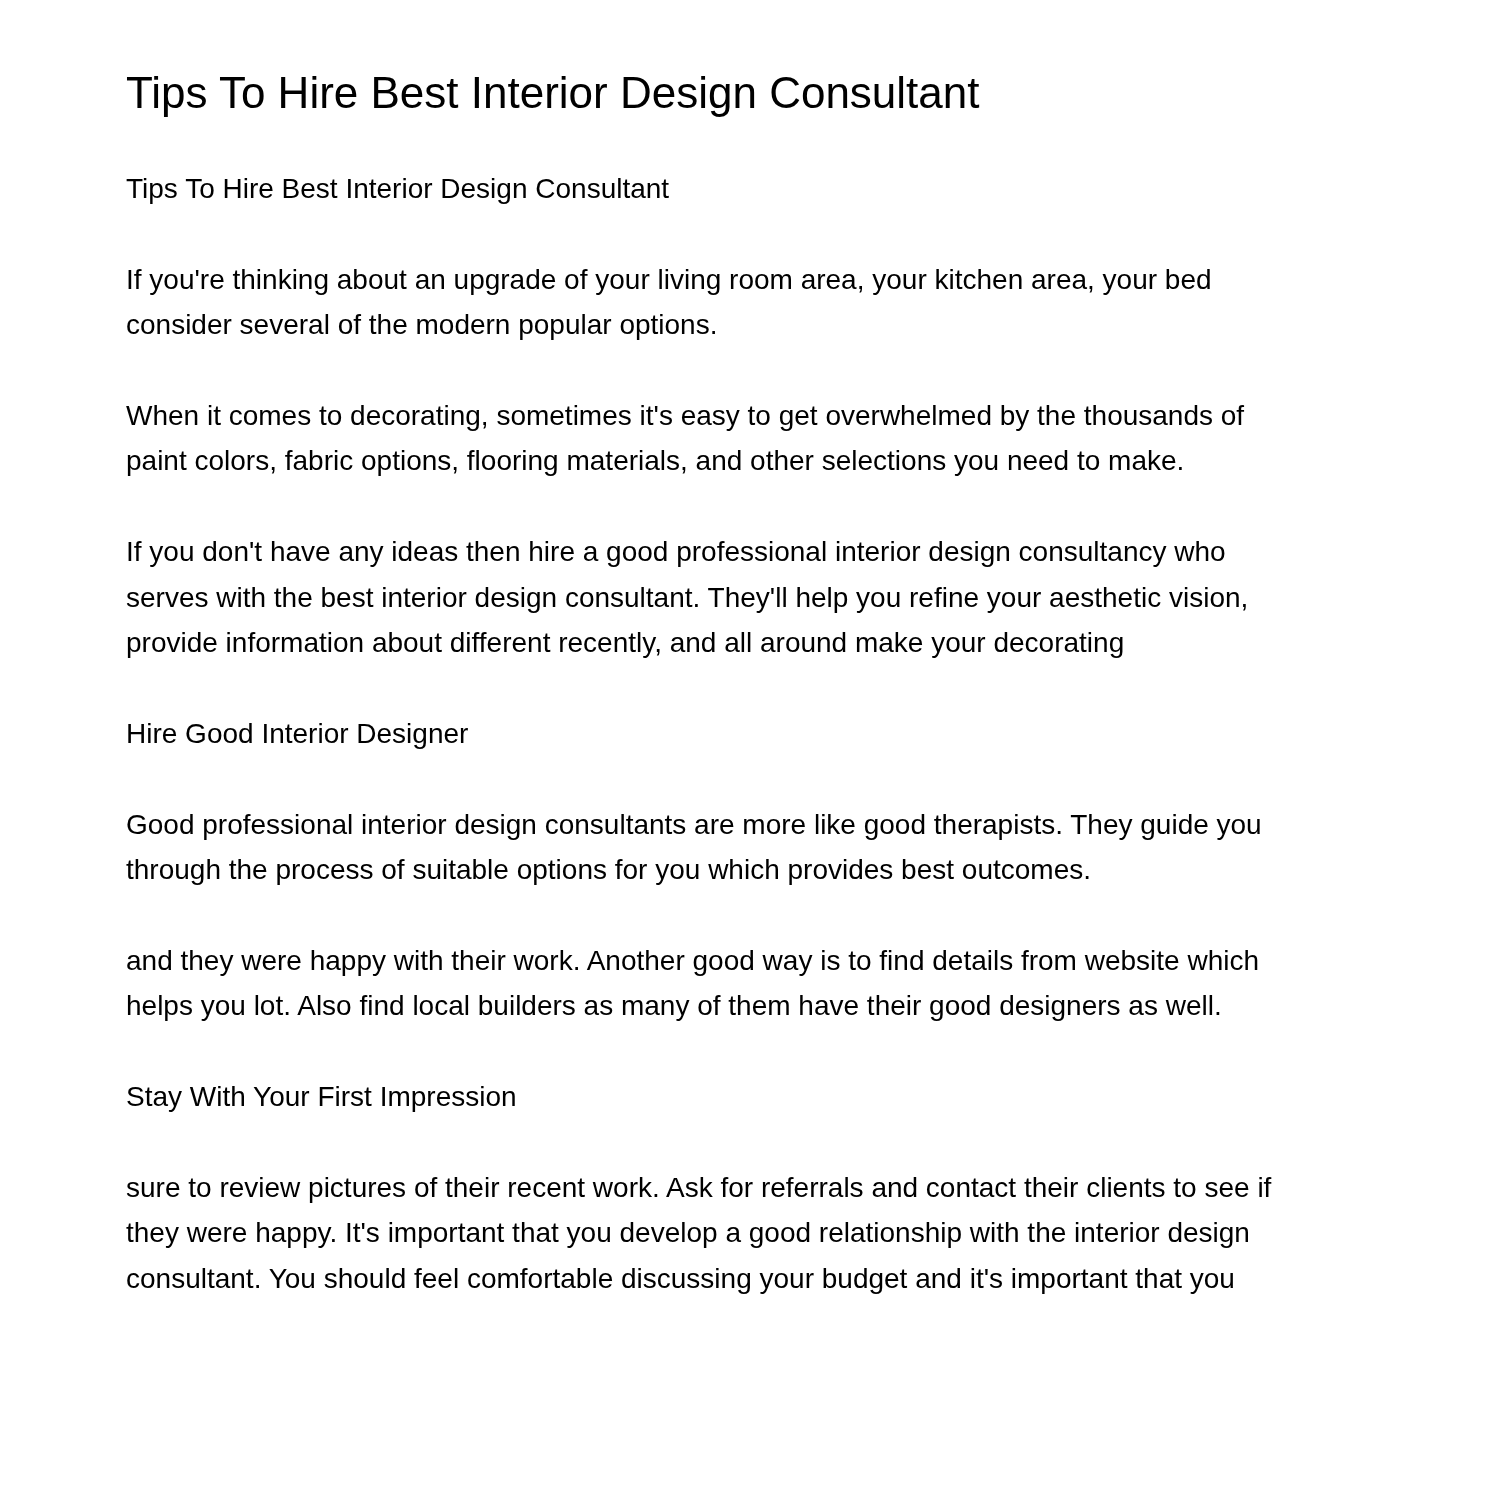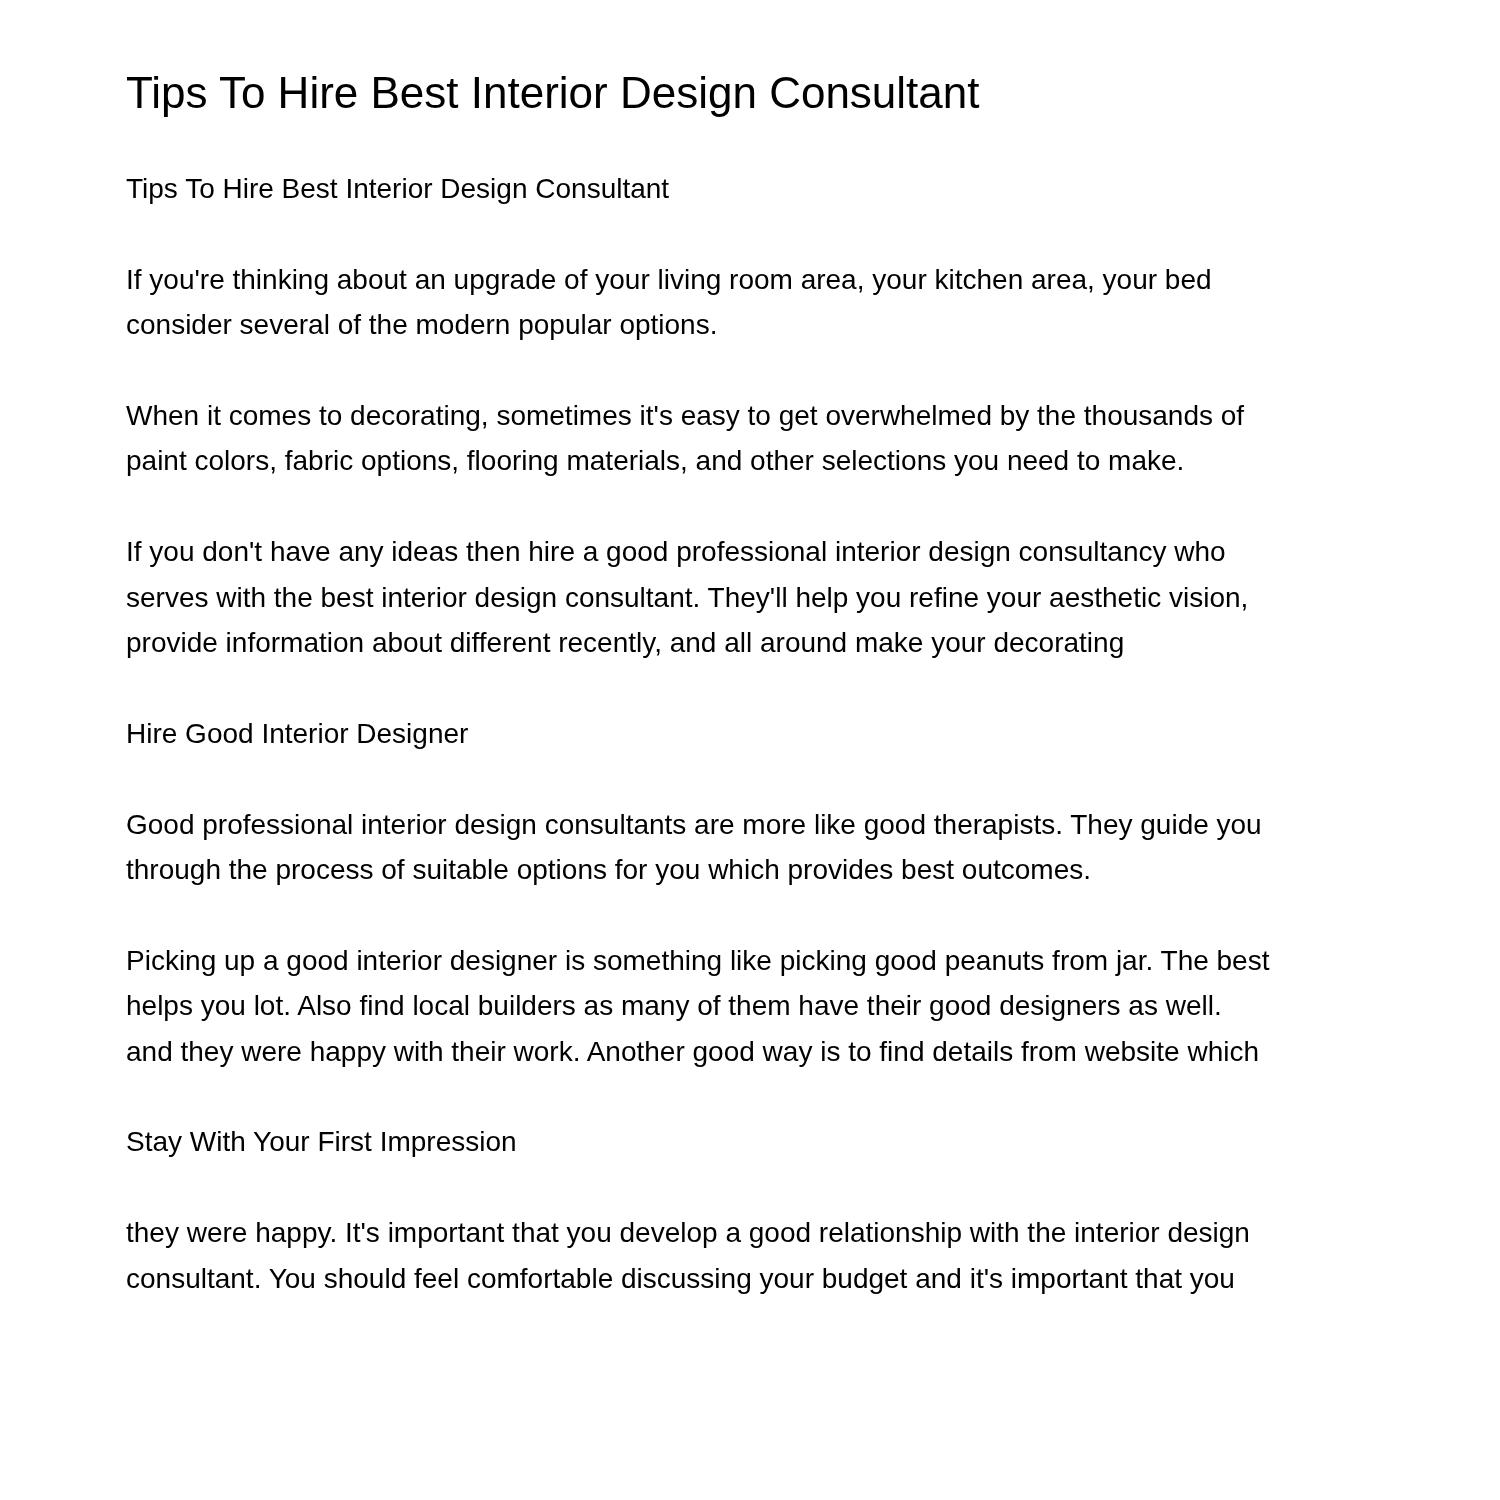--- a/index.html
+++ b/index.html
@@ -77,27 +77,27 @@
     <p>
       <span class="line">Hire Good Interior Designer</span>
     </p>
 
     <p>
       <span class="line">Good professional interior design consultants are more like good therapists. They guide you</span>
       <span class="line">through the process of suitable options for you which provides best outcomes.</span>
     </p>
 
     <p>
-      <span class="line">Picking up a good interior designer is something like picking good peanuts from jar. The best</span>
+      <span class="line">and they were happy with their work. Another good way is to find details from website which</span>
       <span class="line">helps you lot. Also find local builders as many of them have their good designers as well.</span>
-      <span class="line">and they were happy with their work. Another good way is to find details from website which</span>
     </p>
 
     <p>
       <span class="line">Stay With Your First Impression</span>
     </p>
 
     <p>
+      <span class="line">sure to review pictures of their recent work. Ask for referrals and contact their clients to see if</span>
       <span class="line">they were happy. It's important that you develop a good relationship with the interior design</span>
       <span class="line">consultant. You should feel comfortable discussing your budget and it's important that you</span>
     </p>
   </div>
 </div>
 
 </body></html>

